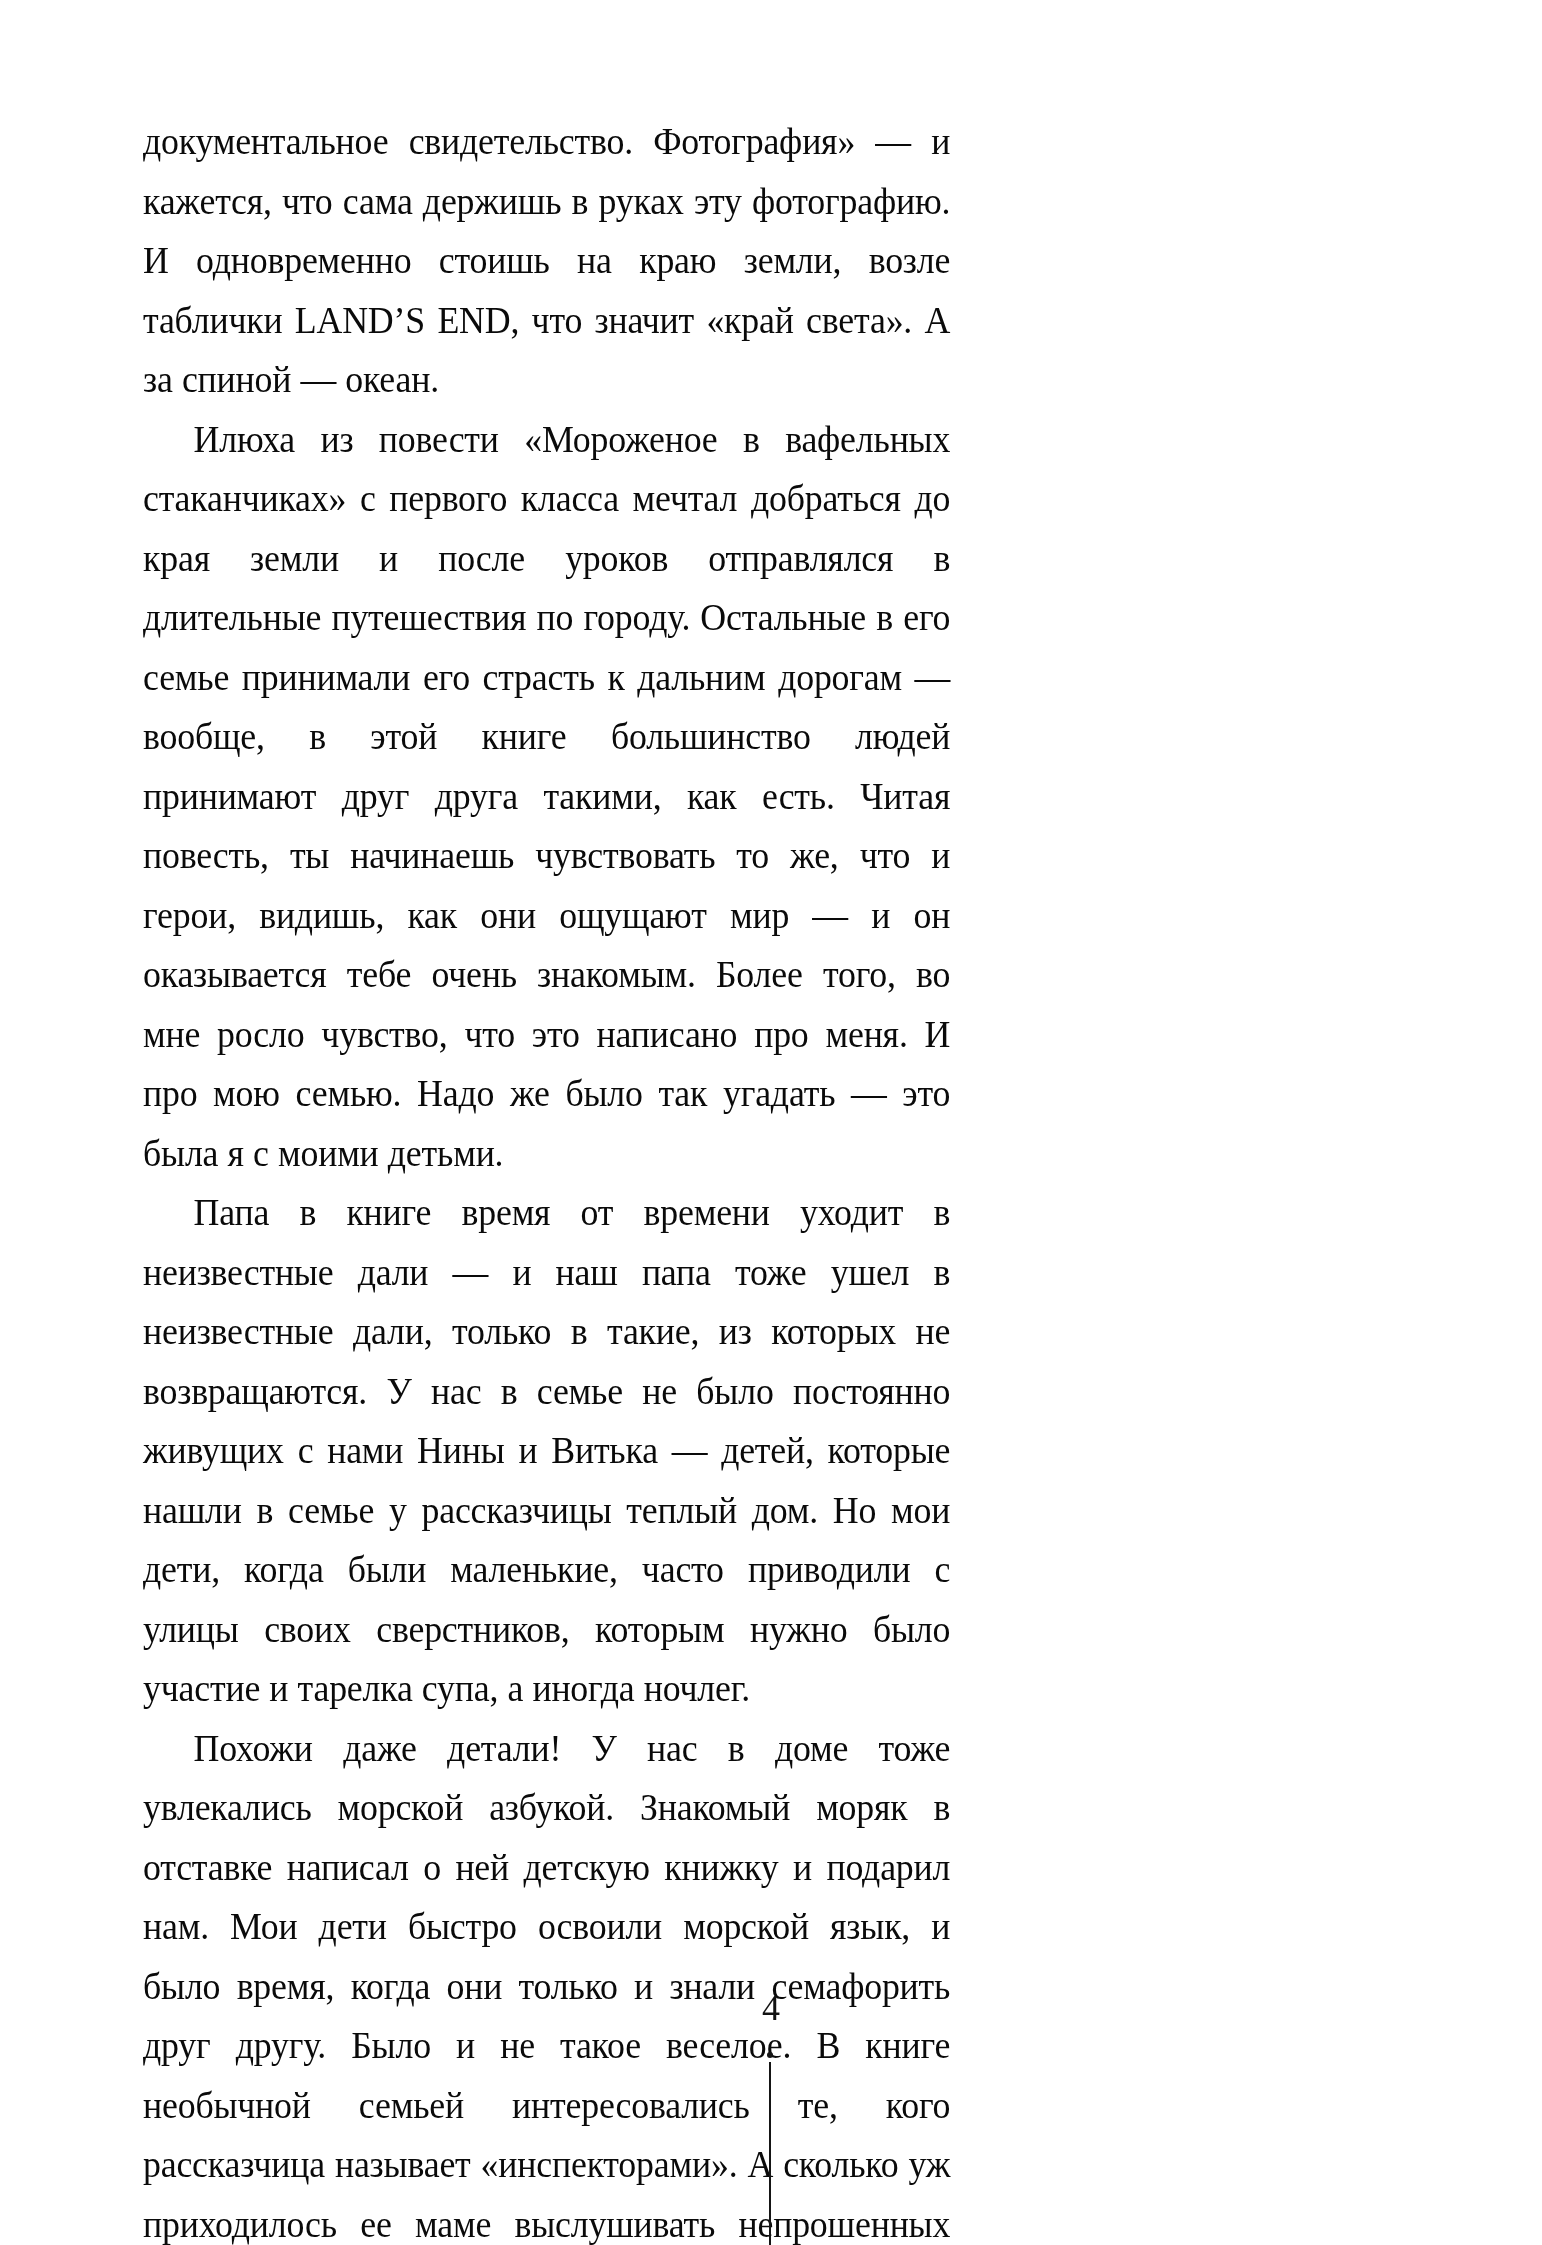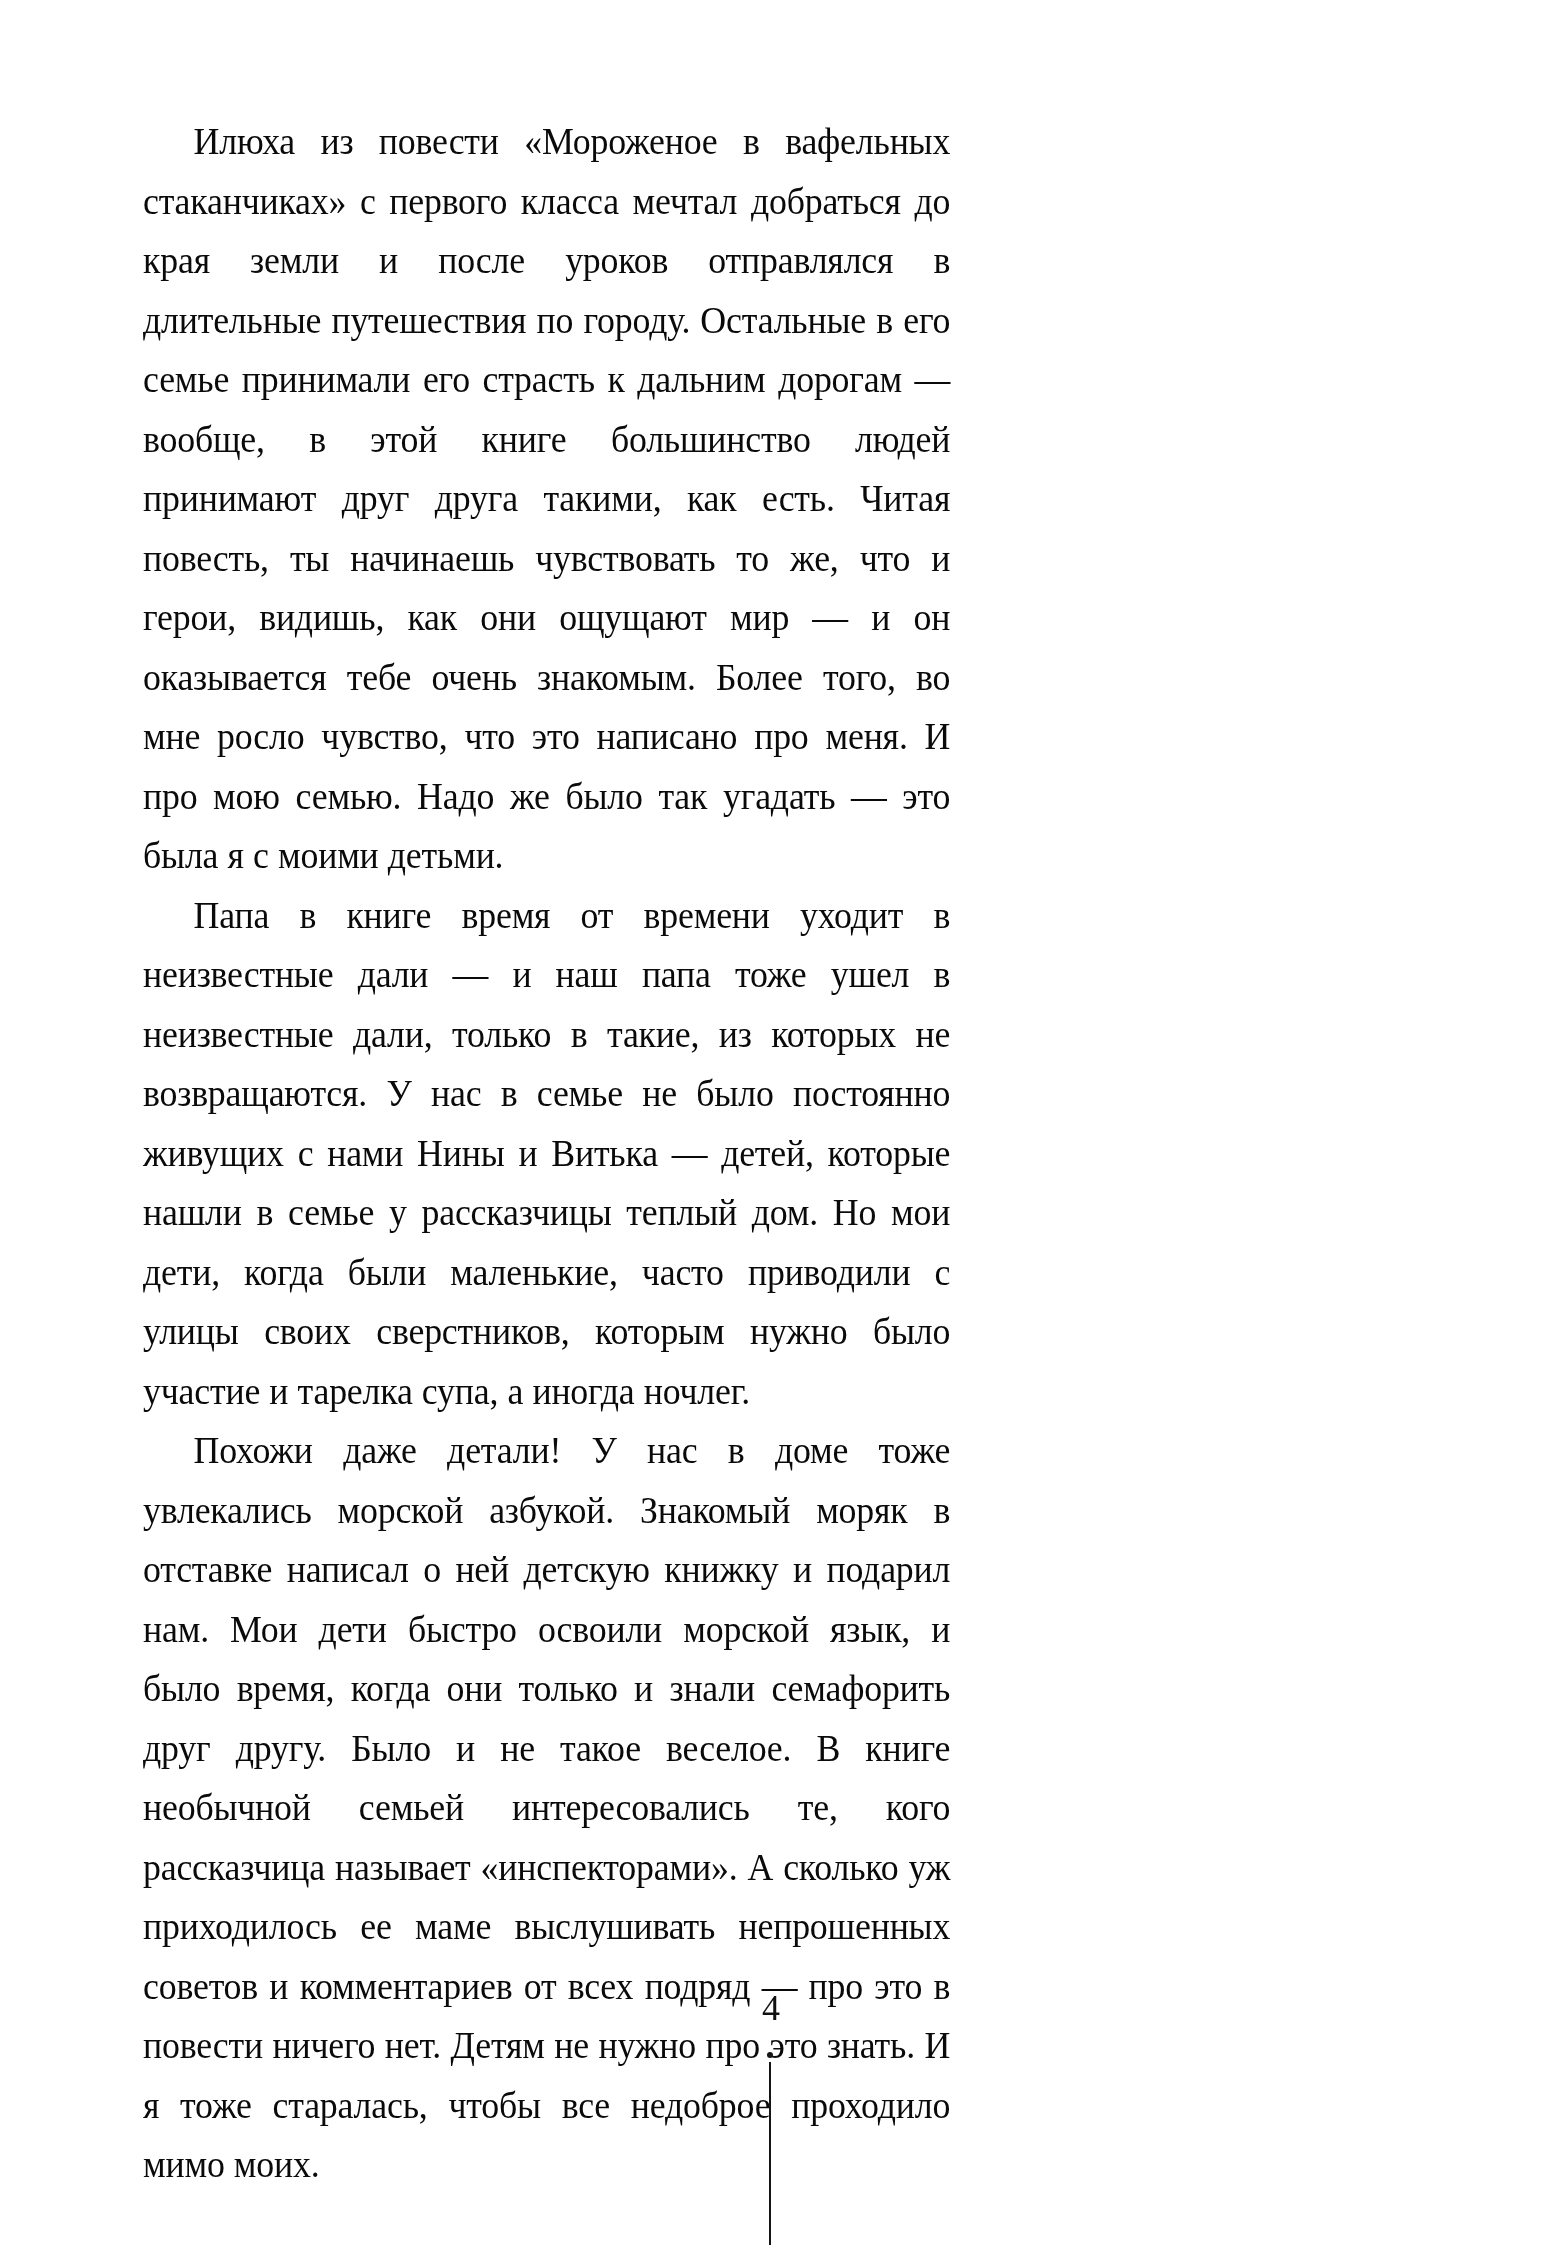--- a/index.html
+++ b/index.html
@@ -92,20 +92,23 @@
     background: #151515;
   }
 </style>
 </head>
 <body>
 
 <div class="page">
 
   <div class="text-block">
 
+    <p class="para continued">
+      <span class="squeeze">документальное свидетельство. Фотография» — и кажется, что сама держишь в руках эту фотографию. И одновременно стоишь на краю земли, возле таблички LAND’S END, что значит «край света». А за спиной — океан.</span>
+    </p>
 
     <p class="para">
       <span class="squeeze">Илюха из повести «Мороженое в вафельных стаканчиках» с первого класса мечтал добраться до края земли и после уроков отправлялся в длительные путешествия по городу. Остальные в его семье принимали его страсть к дальним дорогам — вообще, в этой книге большинство людей принимают друг друга такими, как есть. Читая повесть, ты начинаешь чувствовать то же, что и герои, видишь, как они ощущают мир — и он оказывается тебе очень знакомым. Более того, во мне росло чувство, что это написано про меня. И про мою семью. Надо же было так угадать — это была я с моими детьми.</span>
     </p>
 
     <p class="para">
       <span class="squeeze">Папа в книге время от времени уходит в неизвестные дали — и наш папа тоже ушел в неизвестные дали, только в такие, из которых не возвращаются. У нас в семье не было постоянно живущих с нами Нины и Витька — детей, которые нашли в семье у рассказчицы теплый дом. Но мои дети, когда были маленькие, часто приводили с улицы своих сверстников, которым нужно было участие и тарелка супа, а иногда ночлег.</span>
     </p>
 
     <p class="para">

